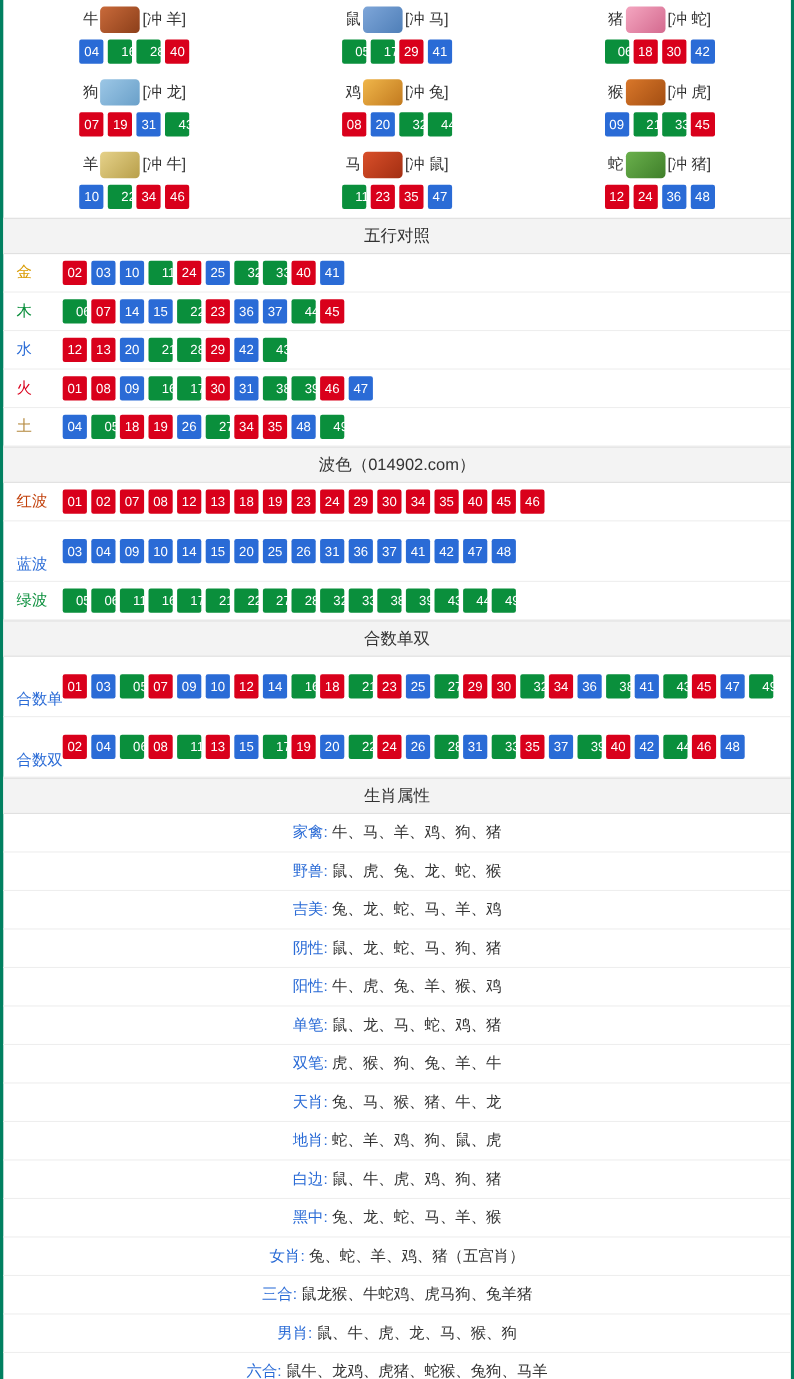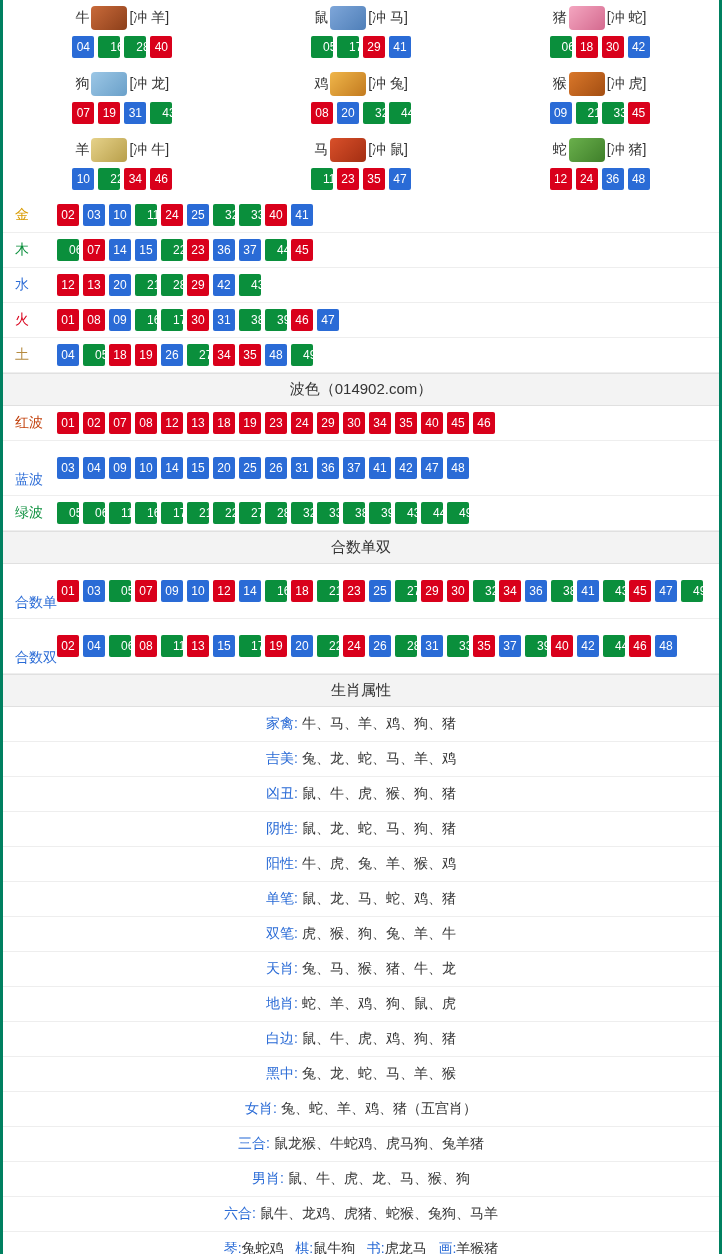--- a/index.html
+++ b/index.html
@@ -159,20 +159,21 @@
         </div>
         <div class="balls">
           <span class="ball r">12</span>
           <span class="ball r">24</span>
           <span class="ball b">36</span>
           <span class="ball b">48</span>
         </div>
       </div>
     </div>
 
+  <div class="hdr">五行对照</div>
   <div id="wuxing">
       <div class="row">
         <div class="lbl c-gold">金</div>
         <div class="balls-h">
           <span class="ball r">02</span>
           <span class="ball b">03</span>
           <span class="ball b">10</span>
           <span class="ball g">11</span>
           <span class="ball r">24</span>
           <span class="ball b">25</span>
@@ -370,22 +371,22 @@
           <span class="ball g">44</span>
           <span class="ball r">46</span>
           <span class="ball b">48</span>
         </div>
       </div>
     </div>
 
   <div class="hdr">生肖属性</div>
   <div id="attrs">
       <div class="attr-row"><span class="k">家禽: </span><span class="v">牛、马、羊、鸡、狗、猪</span></div>
+      <div class="attr-row"><span class="k">野兽: </span><span class="v">鼠、虎、兔、龙、蛇、猴</span></div>
       <div class="attr-row"><span class="k">吉美: </span><span class="v">兔、龙、蛇、马、羊、鸡</span></div>
-      <div class="attr-row"><span class="k">凶丑: </span><span class="v">鼠、牛、虎、猴、狗、猪</span></div>
       <div class="attr-row"><span class="k">阴性: </span><span class="v">鼠、龙、蛇、马、狗、猪</span></div>
       <div class="attr-row"><span class="k">阳性: </span><span class="v">牛、虎、兔、羊、猴、鸡</span></div>
       <div class="attr-row"><span class="k">单笔: </span><span class="v">鼠、龙、马、蛇、鸡、猪</span></div>
       <div class="attr-row"><span class="k">双笔: </span><span class="v">虎、猴、狗、兔、羊、牛</span></div>
       <div class="attr-row"><span class="k">天肖: </span><span class="v">兔、马、猴、猪、牛、龙</span></div>
       <div class="attr-row"><span class="k">地肖: </span><span class="v">蛇、羊、鸡、狗、鼠、虎</span></div>
       <div class="attr-row"><span class="k">白边: </span><span class="v">鼠、牛、虎、鸡、狗、猪</span></div>
       <div class="attr-row"><span class="k">黑中: </span><span class="v">兔、龙、蛇、马、羊、猴</span></div>
       <div class="attr-row"><span class="k">女肖: </span><span class="v">兔、蛇、羊、鸡、猪（五宫肖）</span></div>
       <div class="attr-row"><span class="k">三合: </span><span class="v">鼠龙猴、牛蛇鸡、虎马狗、兔羊猪</span></div>

